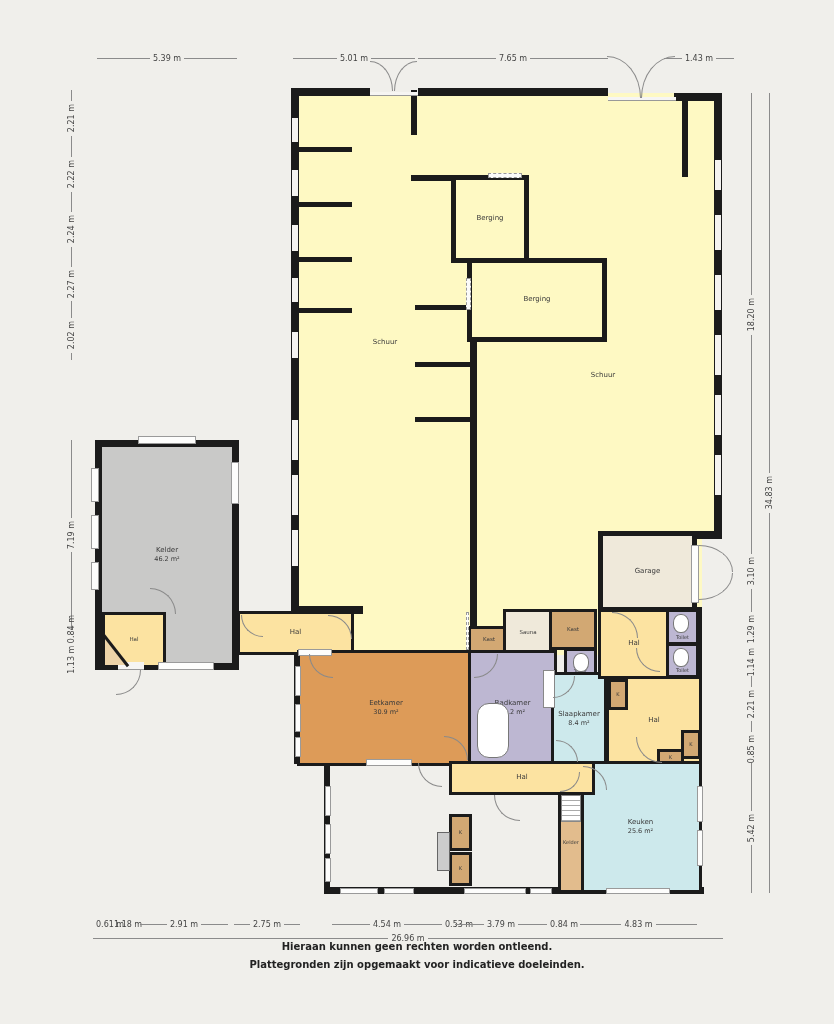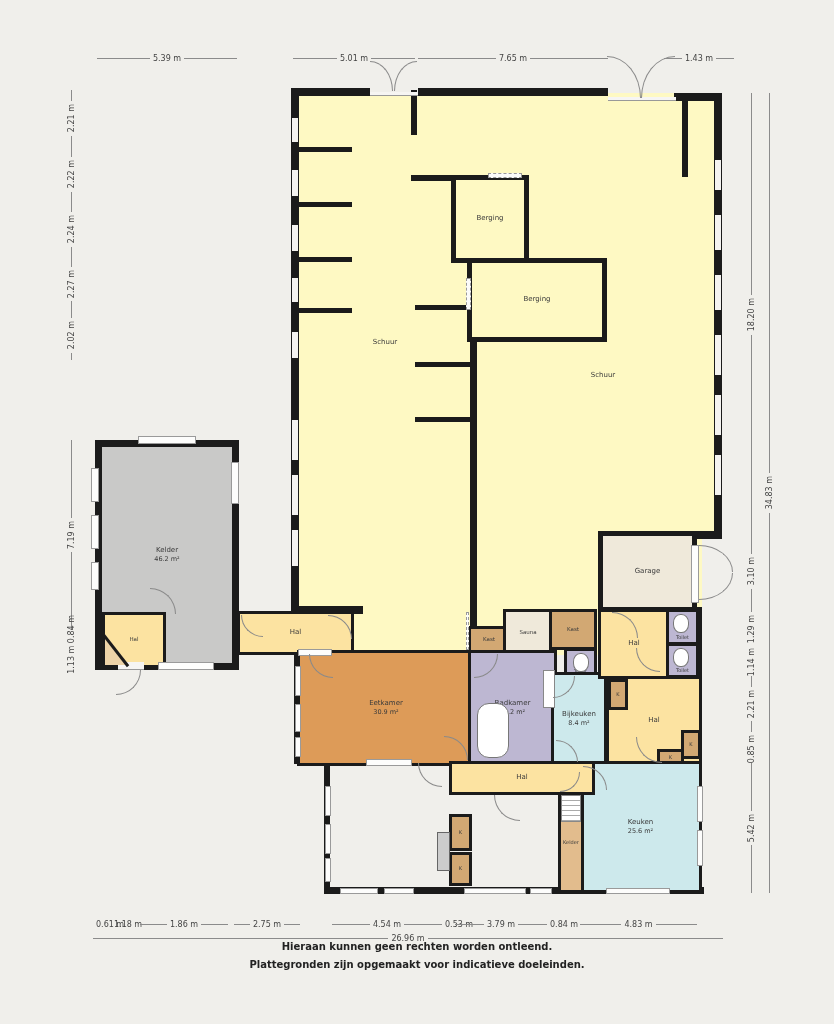--- a/index.html
+++ b/index.html
@@ -160,21 +160,21 @@
   <div class="wc" style="left:573px;top:653px;width:14px;height:17px"></div>
 
   <div class="room c-san" style="left:468px;top:650px;width:89px;height:116px">
     <div>Badkamer</div>
     <div class="ar">11.2 m²</div>
   </div>
   <div class="tub" style="left:477px;top:703px;width:30px;height:53px"></div>
   <div class="cnt" style="left:543px;top:670px;width:12px;height:38px"></div>
 
   <div class="room c-blauw" style="left:551px;top:672px;width:56px;height:94px">
-    <div>Bijkeuken</div>
+    <div>Slaapkamer</div>
     <div class="ar">8.4 m²</div>
   </div>
 
   <div class="room c-hal" style="left:598px;top:609px;width:72px;height:70px">
     <div>Hal</div>
   </div>
   <div class="room c-san tt" style="left:666px;top:609px;width:33px;height:36px">
     <div>Toilet</div>
   </div>
   <div class="wc" style="left:673px;top:614px;width:14px;height:17px"></div>
@@ -353,21 +353,21 @@
       <span>0.61 m</span>
       <i class="dl"></i>
     </div>
   <div class="dim h" style="left:111px;top:918px;width:29px">
       <i class="dl"></i>
       <span>1.18 m</span>
       <i class="dl"></i>
     </div>
   <div class="dim h" style="left:140px;top:918px;width:88px">
       <i class="dl"></i>
-      <span>1.86 m</span>
+      <span>2.91 m</span>
       <i class="dl"></i>
     </div>
   <div class="dim h" style="left:234px;top:918px;width:66px">
       <i class="dl"></i>
       <span>2.75 m</span>
       <i class="dl"></i>
     </div>
   <div class="dim h" style="left:332px;top:918px;width:110px">
       <i class="dl"></i>
       <span>4.54 m</span>

